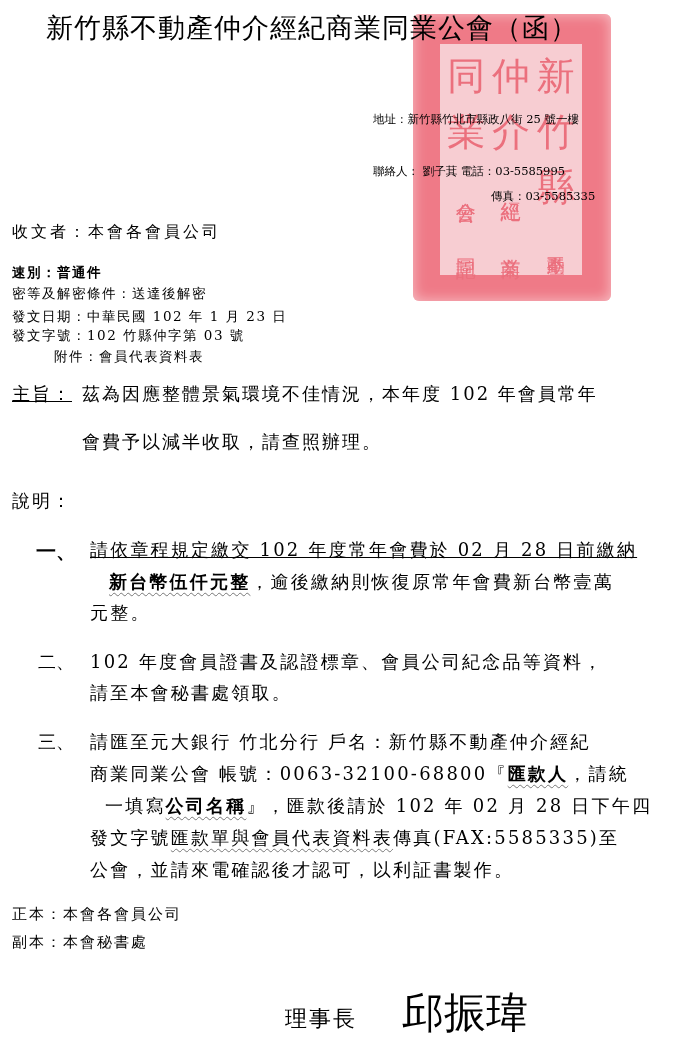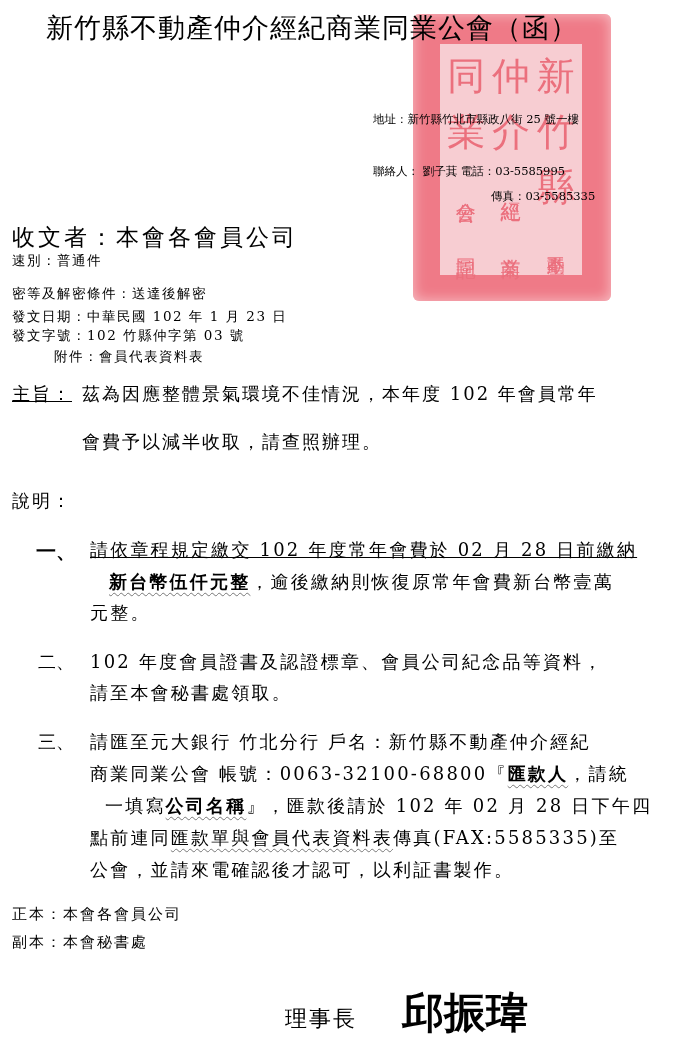--- a/index.html
+++ b/index.html
@@ -30,31 +30,31 @@
     display: flex; align-items: center; justify-content: center;
     font-family: "DejaVu Sans", sans-serif; font-size: 38px; color: #ea6473;
     line-height: 1;
   }
 
   .title {
     left: 46px; top: 10px; font-size: 27px; letter-spacing: 1px;
     font-family: Liberation Serif, serif; z-index: 2;
   }
   .contact { font-size: 11.5px; z-index: 2; }
-  .recipient { left: 12px; top: 222px; font-size: 23px; letter-spacing: 3px; text-align: center; }
+  .recipient { left: 12px; top: 222px; font-size: 16px; letter-spacing: 3px; text-align: center; }
   .meta { left: 12px; font-size: 13.5px; letter-spacing: 1.5px; }
   .subject-line { font-size: 18px; letter-spacing: 2px; }
   .body-line { font-size: 18px; letter-spacing: 2.2px; }
   .marker { font-size: 18px; }
   .marker-bold { font-weight: bold; font-size: 20px; }
   .b { font-weight: bold; }
   .wavy { text-decoration: underline wavy #777; text-underline-offset: 4px; text-decoration-thickness: 1px; }
   .cc { left: 12px; font-size: 15px; letter-spacing: 2px; }
   .sign-title { left: 285px; top: 1004px; font-size: 22px; letter-spacing: 2px; font-weight: normal; }
-  .sign-name { left: 402px; top: 985px; font-size: 42px; font-weight: bold; font-family: "DejaVu Sans", sans-serif; }
+  .sign-name { left: 402px; top: 985px; font-size: 42px; font-weight: normal; font-family: "DejaVu Sans", sans-serif; }
 </style>
 </head>
 <body>
 
 <div class="seal">
   <div class="seal-inner">
     <div class="seal-grid">
       <div class="seal-char">新</div>
       <div class="seal-char">竹</div>
       <div class="seal-char">縣</div>
@@ -71,21 +71,21 @@
   </div>
 </div>
 
 <div class="abs title">新竹縣不動產仲介經紀商業同業公會（函）</div>
 <div class="abs contact" style="left:373px;top:112px;">地址：新竹縣竹北市縣政八街 25 號一樓</div>
 <div class="abs contact" style="left:373px;top:164px;">聯絡人： 劉子萁 電話：03-5585995</div>
 <div class="abs contact" style="left:491px;top:189px;">傳真：03-5585335</div>
 
 <div class="abs recipient">收文者：本會各會員公司</div>
 
-<div class="abs meta" style="top:252px;">速別：普通件</div>
+<div class="abs meta" style="top:264px;font-weight:bold;">速別：普通件</div>
 <div class="abs meta" style="top:285px;">密等及解密條件：送達後解密</div>
 <div class="abs meta" style="top:308px;">發文日期：中華民國 102 年 1 月 23 日</div>
 <div class="abs meta" style="top:327px;">發文字號：102 竹縣仲字第 03 號</div>
 <div class="abs meta" style="top:348px;margin-left:42px;">附件：會員代表資料表</div>
 
 <div class="abs subject-line" style="left:12px;top:382px;text-decoration:underline;">主旨：</div>
 <div class="abs subject-line" style="left:82px;top:382px;">茲為因應整體景氣環境不佳情況，本年度 102 年會員常年</div>
 <div class="abs subject-line" style="left:82px;top:430px;">會費予以減半收取，請查照辦理。</div>
 
 <div class="abs subject-line" style="left:12px;top:489px;">說明：</div>
@@ -96,20 +96,20 @@
 <div class="abs body-line" style="left:90px;top:601px;">元整。</div>
 
 <div class="abs marker" style="left:38px;top:650px;">二、</div>
 <div class="abs body-line" style="left:90px;top:650px;text-align:right;">102 年度會員證書及認證標章、會員公司紀念品等資料，</div>
 <div class="abs body-line" style="left:90px;top:681px;">請至本會秘書處領取。</div>
 
 <div class="abs marker" style="left:38px;top:730px;">三、</div>
 <div class="abs body-line" style="left:90px;top:730px;">請匯至元大銀行 竹北分行 戶名：新竹縣不動產仲介經紀</div>
 <div class="abs body-line" style="left:90px;top:762px;"><span>商業同業公會 帳號：0063-32100-68800『</span><span class="b wavy">匯款人</span><span>，請統</span></div>
 <div class="abs body-line" style="left:105px;top:794px;"><span>一填寫</span><span class="b wavy">公司名稱</span><span>』，匯款後請於 102 年 02 月 28 日下午四</span></div>
-<div class="abs body-line" style="left:90px;top:826px;"><span>點前連同</span><span class="wavy">匯款單與會員代表資料表</span><span>傳真(FAX:5585335)至</span></div>
+<div class="abs body-line" style="left:90px;top:826px;"><span>發文字號</span><span class="wavy">匯款單與會員代表資料表</span><span>傳真(FAX:5585335)至</span></div>
 <div class="abs body-line" style="left:90px;top:858px;">公會，並請來電確認後才認可，以利証書製作。</div>
 
 <div class="abs cc" style="top:905px;">正本：本會各會員公司</div>
 <div class="abs cc" style="top:933px;">副本：本會秘書處</div>
 
 <div class="abs sign-title">理事長</div>
 <div class="abs sign-name">邱振瑋</div>
 
 </body></html>

